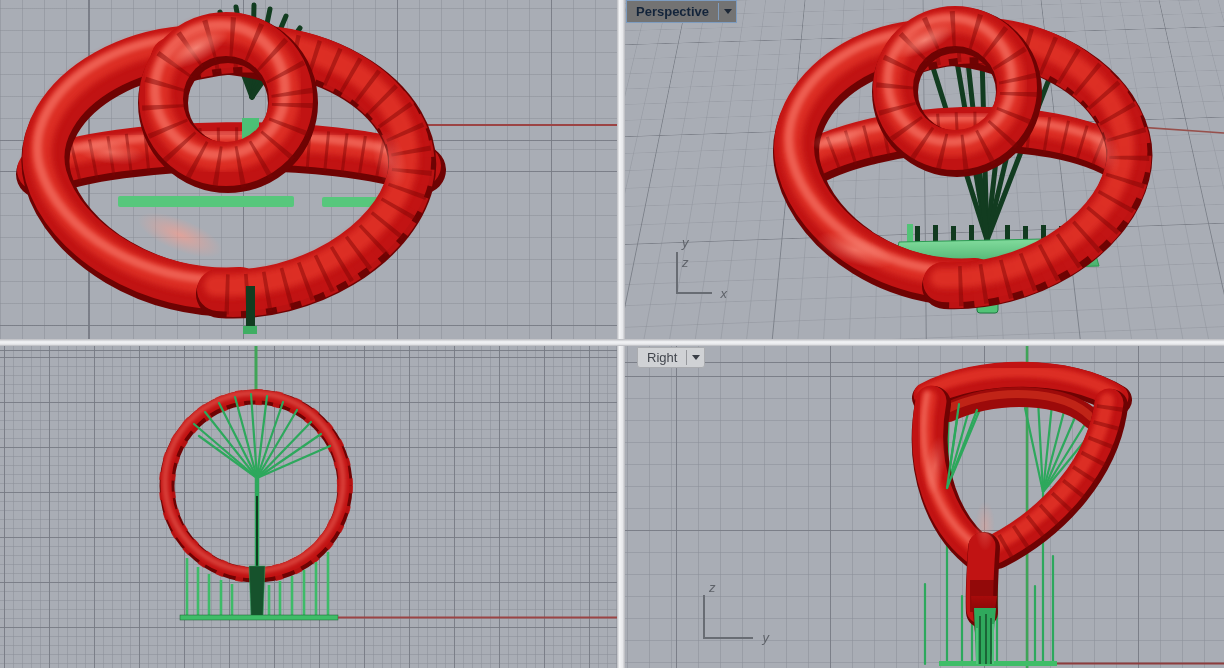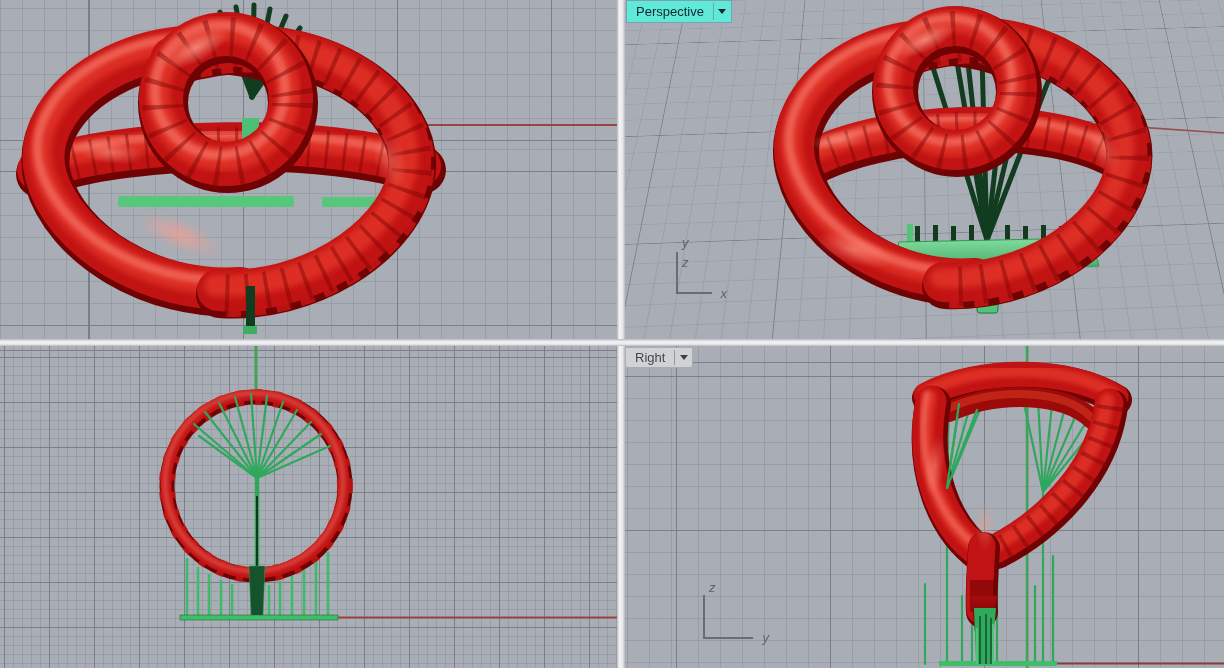--- a/index.html
+++ b/index.html
@@ -30,24 +30,24 @@
   .divider-v{position:absolute;left:617px;top:0;width:8px;height:668px;z-index:6;
     background:linear-gradient(90deg,#b9babf,#f3f4f6 30%,#e7e8eb 70%,#b6b7bc);}
   .divider-h{position:absolute;left:0;top:339px;width:1224px;height:7px;z-index:6;
     background:linear-gradient(180deg,#b9babf,#f3f4f6 40%,#e7e8eb 75%,#b6b7bc);}
   .vp-label{position:absolute;z-index:8;display:flex;align-items:stretch;height:21px;
     font-size:13px;line-height:21px;cursor:default;user-select:none;}
   .vp-label .txt{padding:0 9px;}
   .vp-label .sep{width:1px;margin:2px 0;}
   .vp-label .arrow-box{width:17px;display:flex;align-items:center;justify-content:center;}
   .tri{width:0;height:0;border:4px solid transparent;border-bottom:none;}
-  #label-perspective{left:1px;top:0;background:#5eead4;border:1px solid #7d9cc0;color:#13243a;}
+  #label-perspective{left:1px;top:0;background:#737373;border:1px solid #7d9cc0;color:#13243a;font-weight:bold;}
   #label-perspective .sep{background:#7f9cbd;}
   #label-perspective .tri{border-top:5px solid #1c2736;}
-  #label-right{left:0;top:1px;height:19px;line-height:19px;background:#d0d2d5;border:1px solid #aaacb0;
+  #label-right{left:12px;top:1px;height:19px;line-height:19px;background:#d0d2d5;border:1px solid #aaacb0;
     border-radius:0 0 3px 3px;color:#42464d;}
   #label-right .sep{background:#96989c;}
   #label-right .tri{border-top:5px solid #3a3f47;}
   .axis-widget{position:absolute;z-index:4;border-left:2px solid #686c73;border-bottom:2px solid #686c73;
     color:#5e6269;font-size:13px;}
   .axis-widget span{position:absolute;font-style:italic;}
   #axis-persp{left:51px;top:252px;width:34px;height:40px;}
   #axis-persp .ax-up{left:4px;top:-17px;}
   #axis-persp .ax-mid{left:4px;top:3px;}
   #axis-persp .ax-right{right:-15px;bottom:-9px;}

